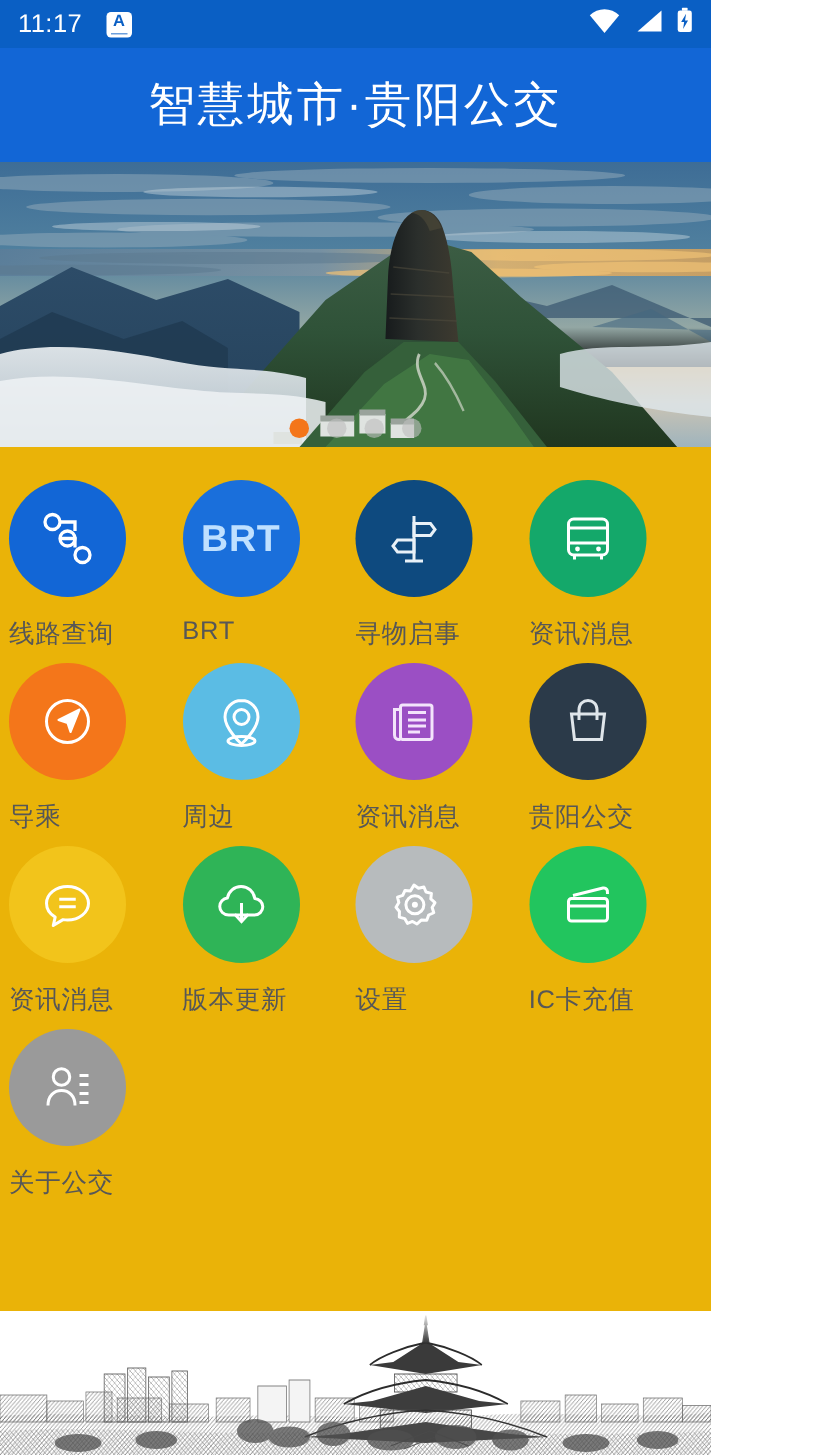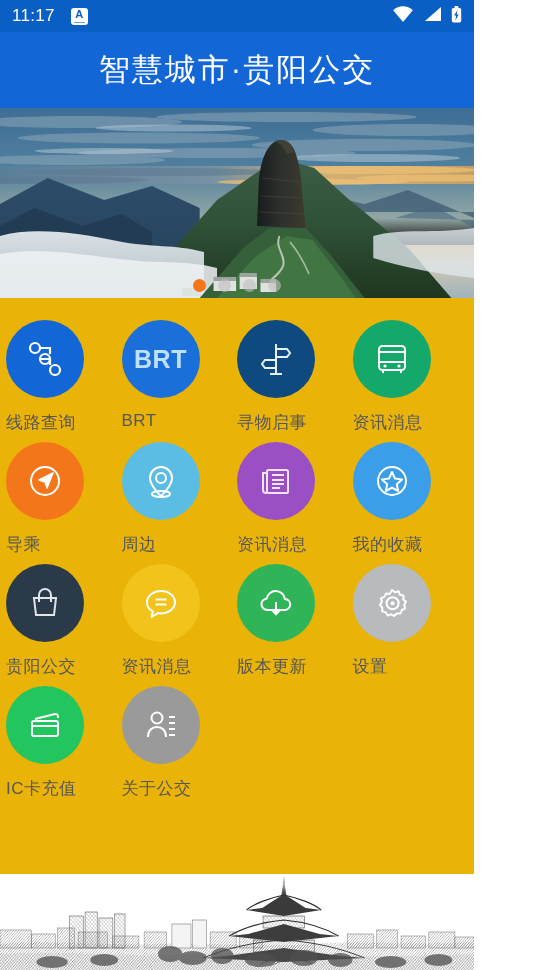--- a/index.html
+++ b/index.html
@@ -294,29 +294,20 @@
             <path d="M13 14 H9 V31 C9 33 10.5 34 12 34 H13"></path>
             <path d="M18 16 H30"></path>
             <path d="M18 21 H30"></path>
             <path d="M18 25 H30"></path>
             <path d="M18 29 H26"></path>
           </svg>
         </div>
         <div class="cell-label">资讯消息</div>
       </div>
 
-      <div class="cell">
-        <div class="circle" style="background:#3a9fe8">
-          <svg width="44" height="44" viewBox="0 0 44 44" fill="none" stroke="#fff" stroke-width="2">
-            <circle cx="22" cy="22" r="14"></circle>
-            <path d="M22 13 L25 19.6 L32 20.4 L26.8 25.2 L28.2 32 L22 28.6 L15.8 32 L17.2 25.2 L12 20.4 L19 19.6 Z" stroke-linejoin="round"></path>
-          </svg>
-        </div>
-        <div class="cell-label">我的收藏</div>
-      </div>
 
       <div class="cell">
         <div class="circle" style="background:#2b3a49">
           <svg width="44" height="44" viewBox="0 0 44 44" fill="none" stroke="#dfe5ea" stroke-width="2">
             <path d="M11 17 H33 L31 34 H13 Z"></path>
             <path d="M16 17 V14 C16 10.5 18.7 8 22 8 C25.3 8 28 10.5 28 14 V17"></path>
             <path d="M16 17 V21"></path>
             <path d="M28 17 V21"></path>
           </svg>
         </div>

